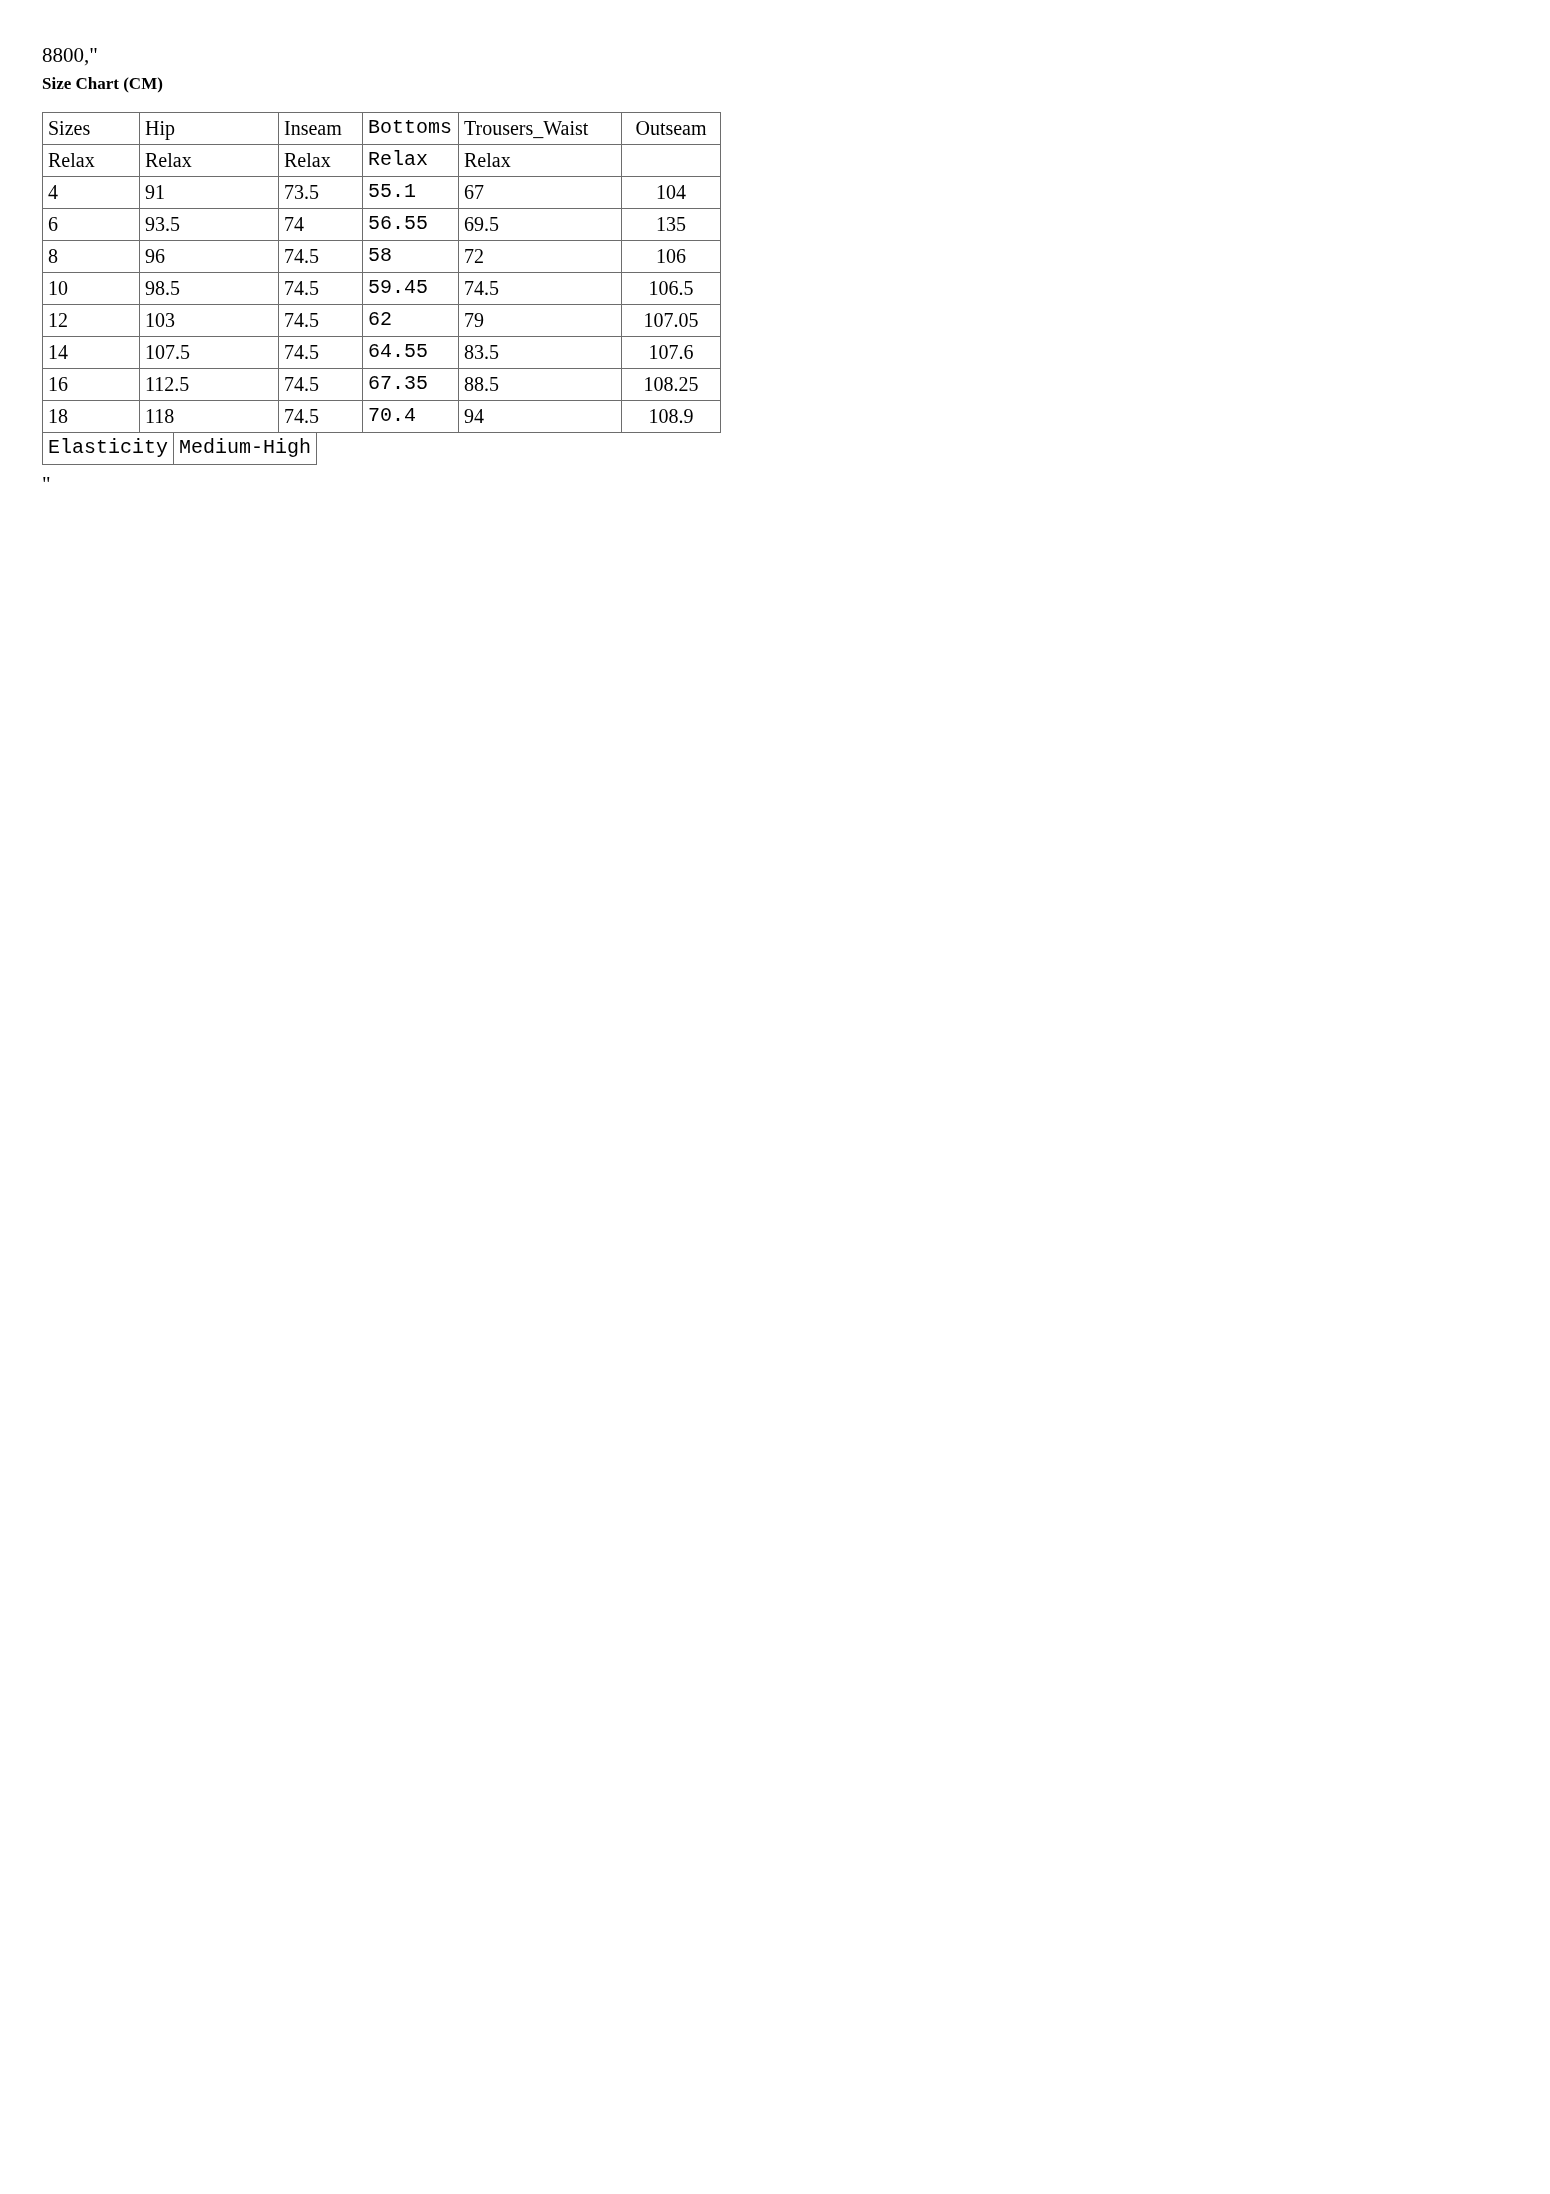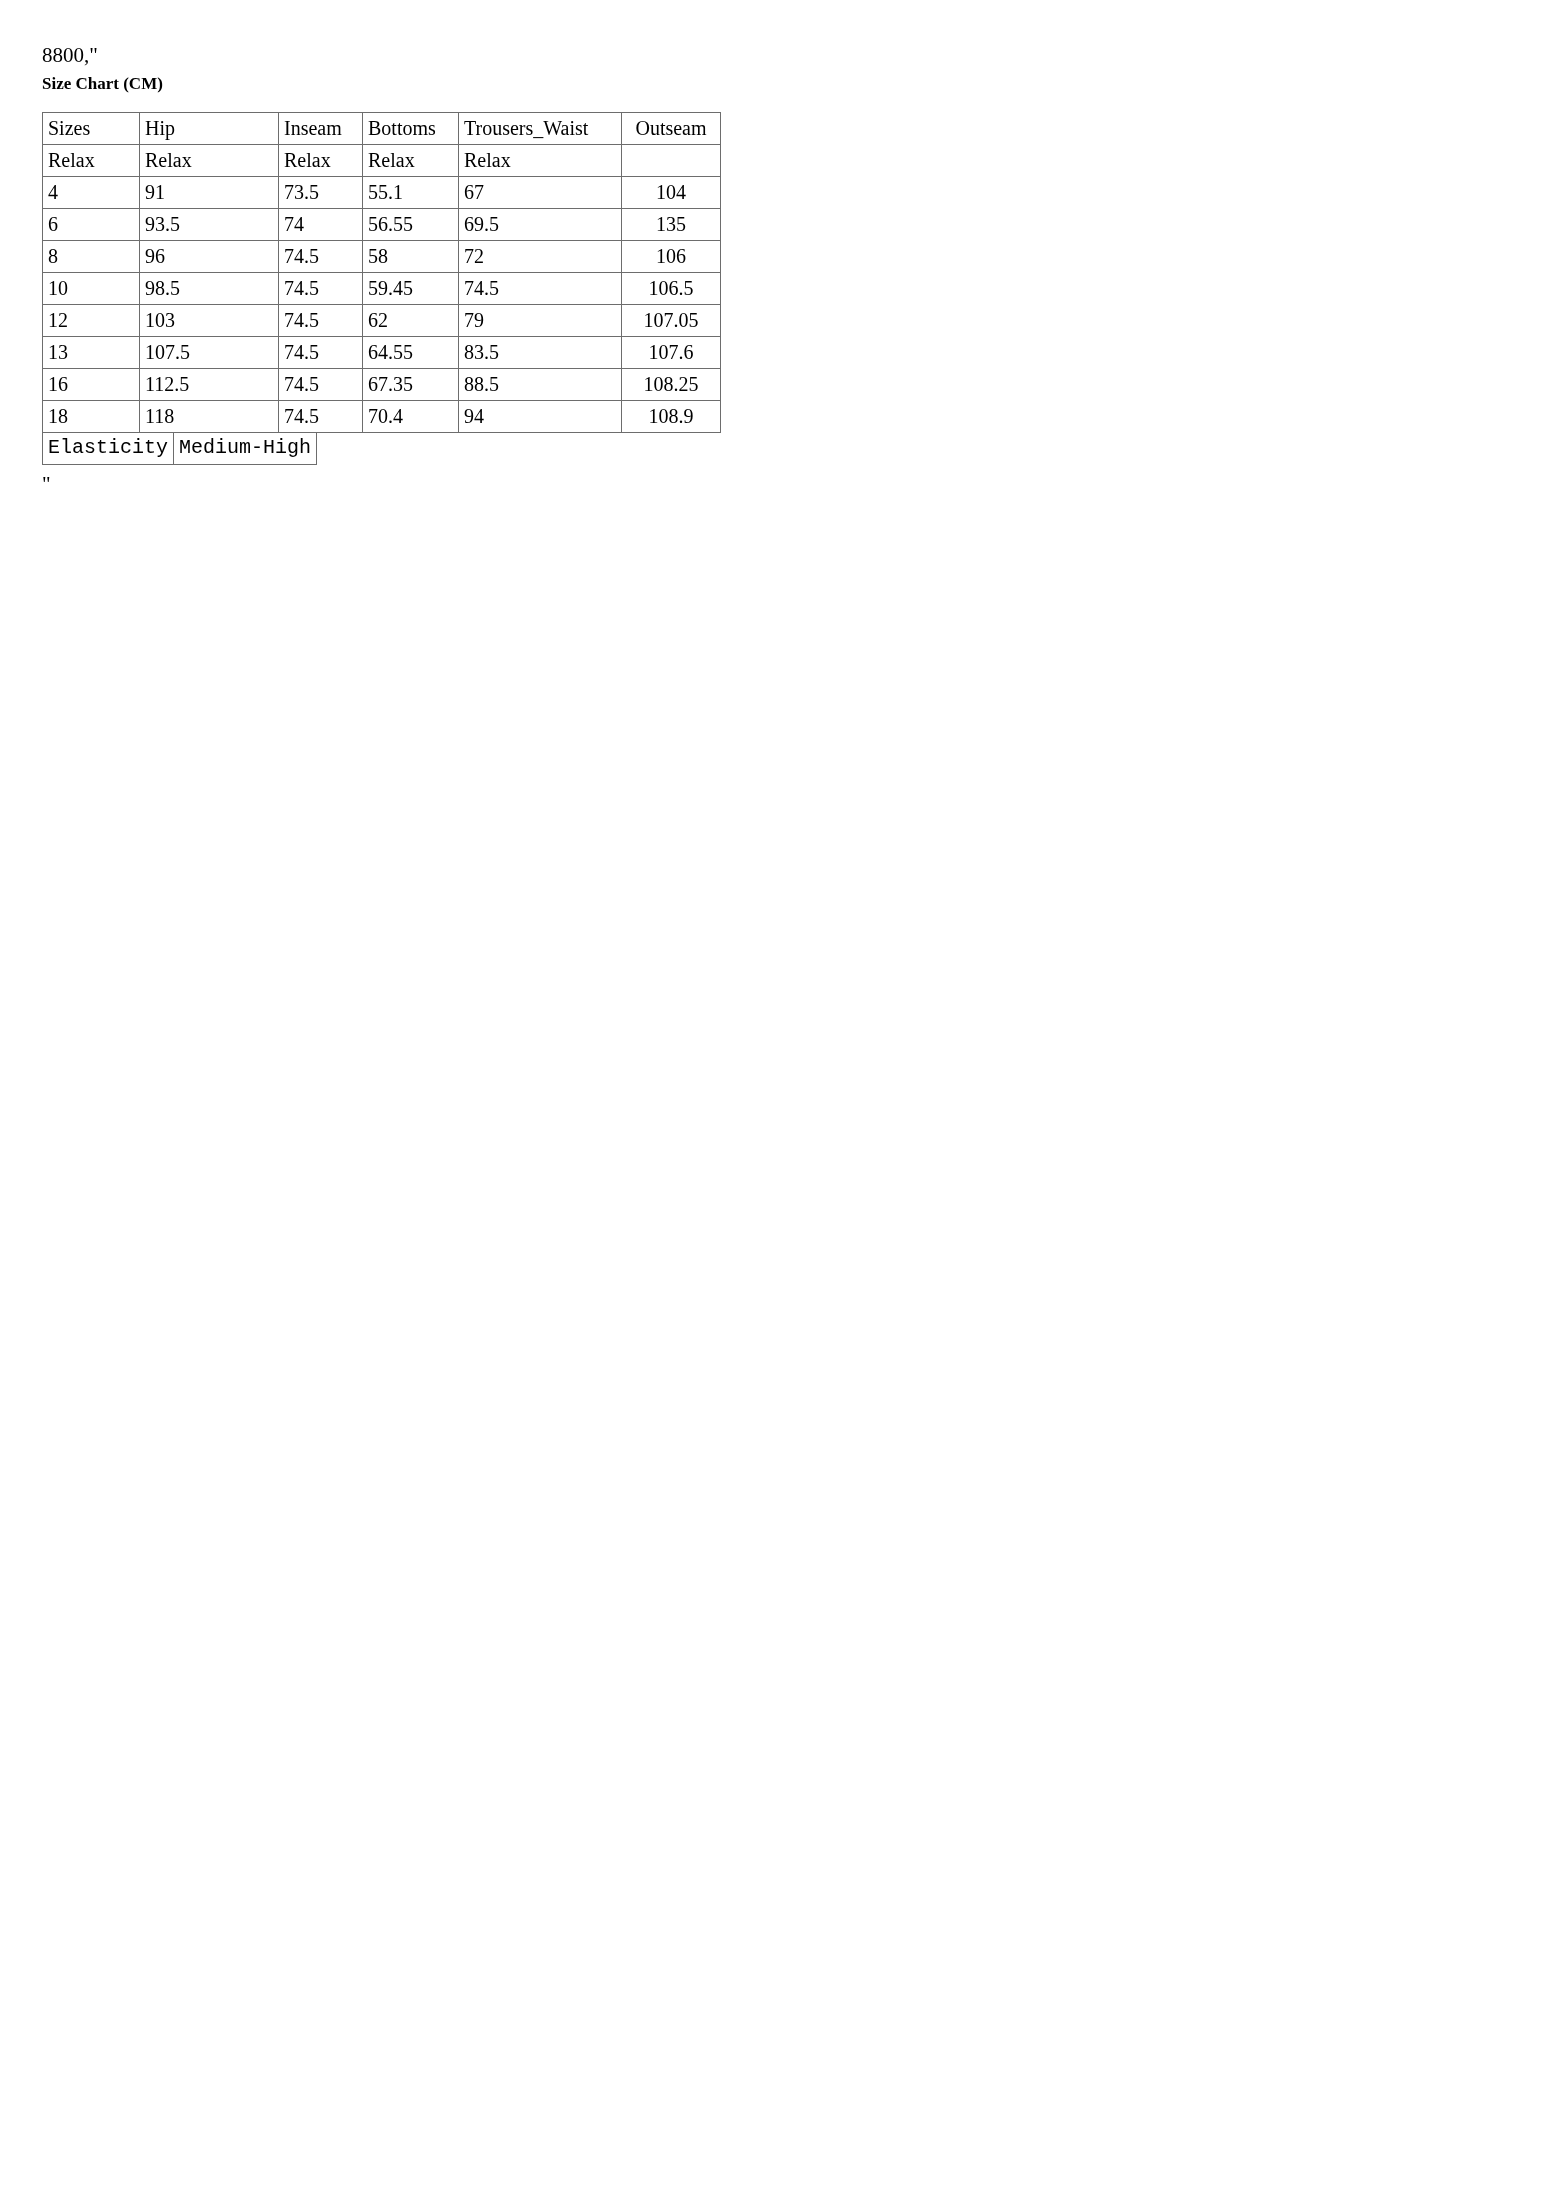--- a/index.html
+++ b/index.html
@@ -40,21 +40,21 @@
   table.size-chart td {
     border: 1px solid #6d6d6d;
     padding: 3px 5px 4px 5px;
     vertical-align: top;
     line-height: 1.2;
     white-space: nowrap;
   }
   td.c0 { width: 86px; }
   td.c1 { width: 128px; }
   td.c2 { width: 73px; }
-  td.c3 { width: 85px; }
+  td.c3 { width: 85px; font-family: Liberation Mono, monospace; }
   td.c4 { width: 152px; }
   td.c5 { width: 88px; text-align: center; }
   td.blank { border: 1px solid transparent; }
   table.elasticity {
     border-collapse: collapse;
     font-size: 20px;
     font-family: Liberation Mono, monospace;
     margin-top: -1px;
     table-layout: fixed;
   }
@@ -135,21 +135,21 @@
       </tr>
       <tr>
         <td class="c0">12</td>
         <td class="c1">103</td>
         <td class="c2">74.5</td>
         <td class="c3">62</td>
         <td class="c4">79</td>
         <td class="c5">107.05</td>
       </tr>
       <tr>
-        <td class="c0">13</td>
+        <td class="c0">14</td>
         <td class="c1">107.5</td>
         <td class="c2">74.5</td>
         <td class="c3">64.55</td>
         <td class="c4">83.5</td>
         <td class="c5">107.6</td>
       </tr>
       <tr>
         <td class="c0">16</td>
         <td class="c1">112.5</td>
         <td class="c2">74.5</td>

